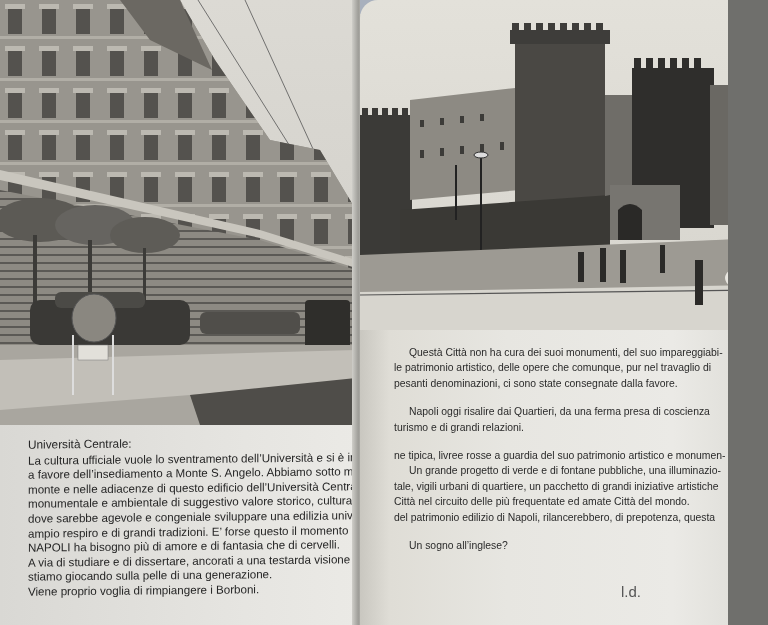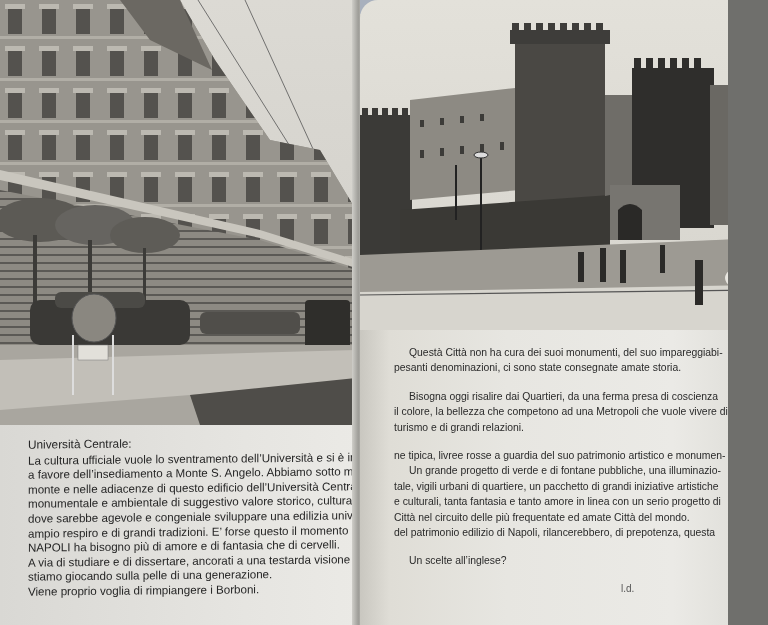--- a/index.html
+++ b/index.html
@@ -54,21 +54,21 @@
   }
   .text-right {
     position: absolute; left: 34px; top: 345px; width: 330px;
     color: #2a2a2a; font-size: 10.4px; line-height: 15.4px;
   }
   .text-right p { margin: 0 0 13px 0; }
   .text-right .line { display: block; white-space: nowrap; }
   .text-right .indent { padding-left: 15px; }
   .text-right .question { padding-left: 15px; margin-top: 10px; }
   .signature {
-    position: absolute; left: 261px; top: 583px; color: #555; font-size: 10px;
+    position: absolute; left: 261px; top: 583px; color: #555; font-size: 15px;
   }
 </style>
 </head>
 <body>
 
 <div class="spread">
 
   <div class="page-left">
     <div class="photo-left">
       <svg viewBox="0 0 356 425" preserveAspectRatio="none">
@@ -227,33 +227,32 @@
           <rect x="380" y="262" width="8" height="48"></rect>
             <rect x="300" y="245" width="5" height="28"></rect>
         </g>
         <ellipse cx="385" cy="278" rx="20" ry="12" fill="#e8e6e0"></ellipse>
       </svg>
     </div>
 
     <div class="text-right">
       <p>
         <span class="line indent">Questà Città non ha cura dei suoi monumenti, del suo impareggiabi-</span>
-        <span class="line">pesanti denominazioni, ci sono state consegnate amate storia.</span>
-      </p>
-      <p>
-        <span class="line indent">Bisogna oggi risalire dai Quartieri, da una ferma presa di coscienza</span>
-        <span class="line">il colore, la bellezza che competono ad una Metropoli che vuole vivere di</span>
+        <span class="line">le patrimonio artistico, delle opere che comunque, pur nel travaglio di</span>
+        <span class="line">pesanti denominazioni, ci sono state consegnate dalla favore.</span>
+      </p>
+      <p>
+        <span class="line indent">Napoli oggi risalire dai Quartieri, da una ferma presa di coscienza</span>
         <span class="line">turismo e di grandi relazioni.</span>
       </p>
       <p>
         <span class="line">ne tipica, livree rosse a guardia del suo patrimonio artistico e monumen-</span>
         <span class="line indent">Un grande progetto di verde e di fontane pubbliche, una illuminazio-</span>
         <span class="line">tale, vigili urbani di quartiere, un pacchetto di grandi iniziative artistiche</span>
-        <span class="line">e culturali, tanta fantasia e tanto amore in linea con un serio progetto di</span>
         <span class="line">Città  nel circuito delle più frequentate ed amate Città  del mondo.</span>
         <span class="line">del patrimonio edilizio di Napoli, rilancerebbero, di prepotenza, questa</span>
       </p>
-      <div class="question">Un scelte all’inglese?</div>
+      <div class="question">Un sogno all’inglese?</div>
     </div>
     <div class="signature">l.d.</div>
   </div>
 
 </div>
 
 </body></html>

